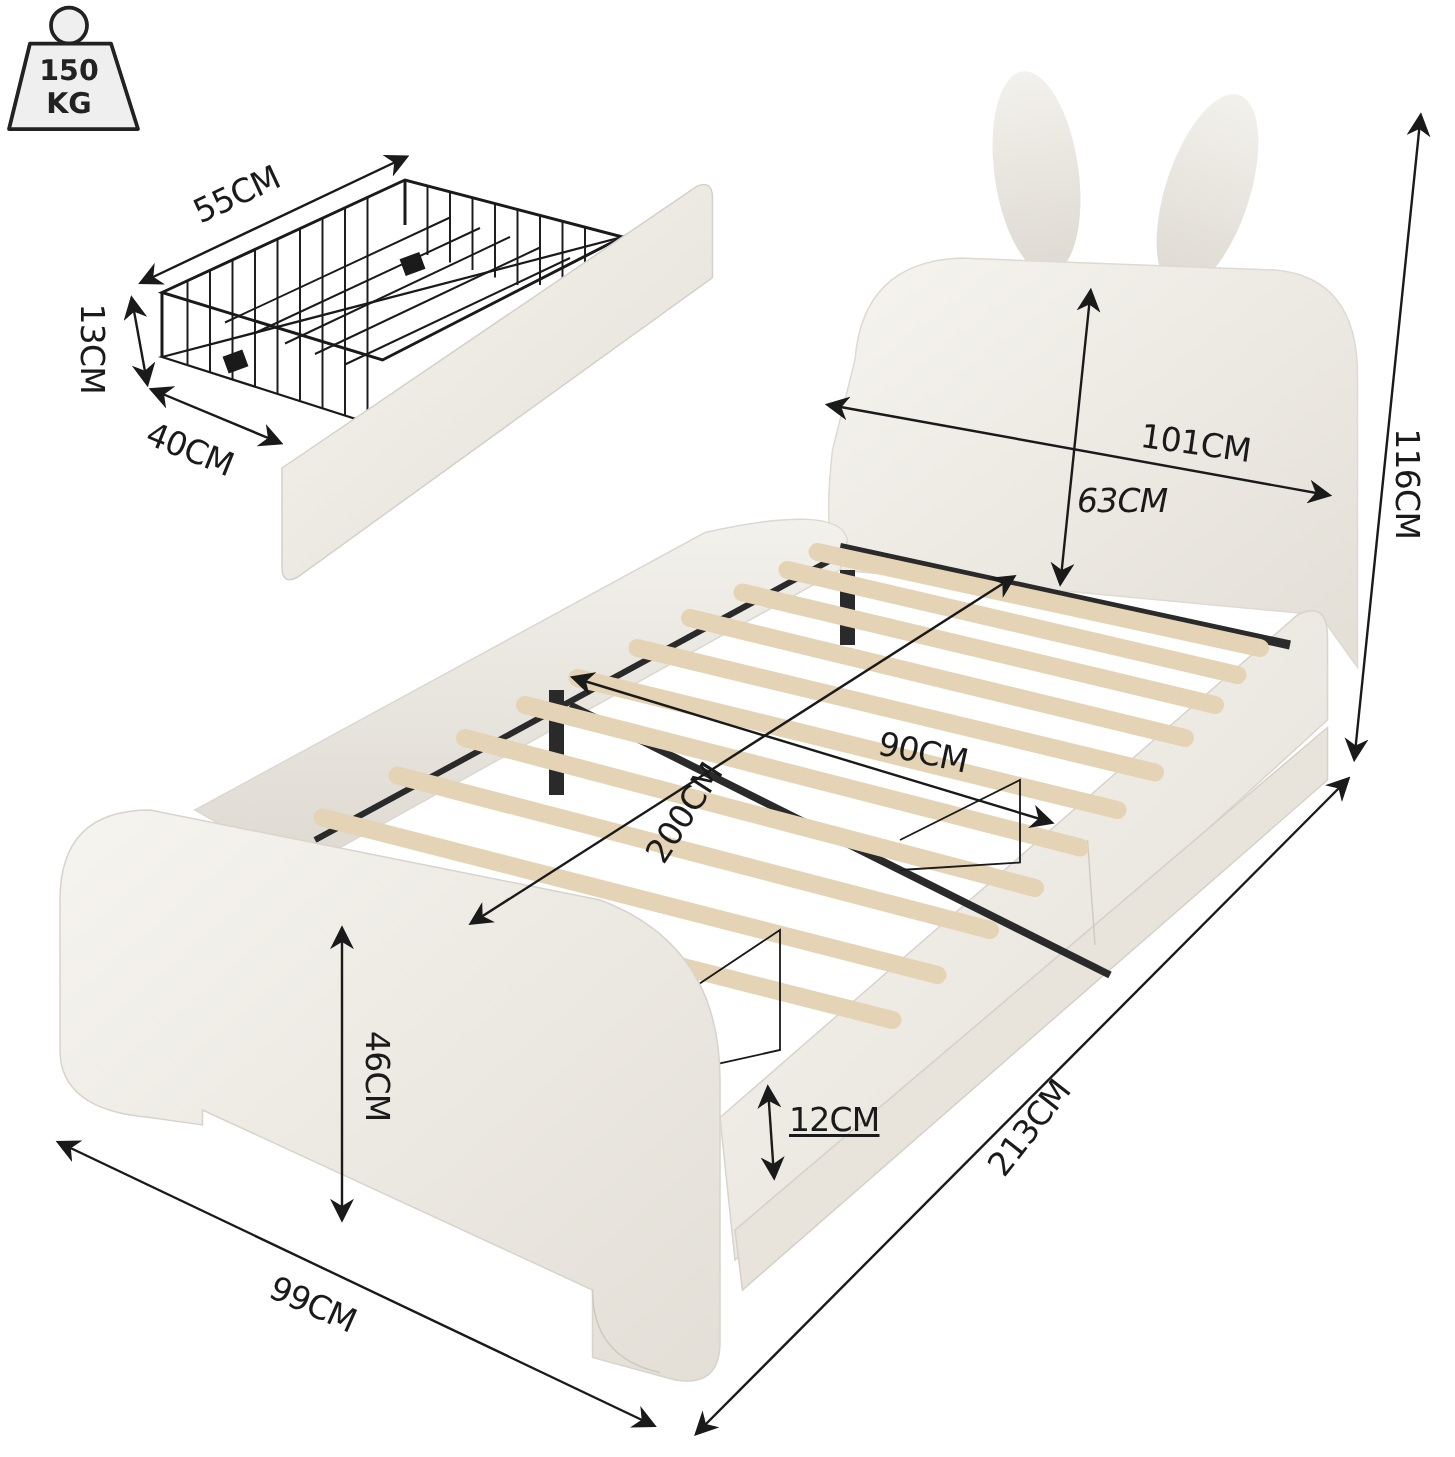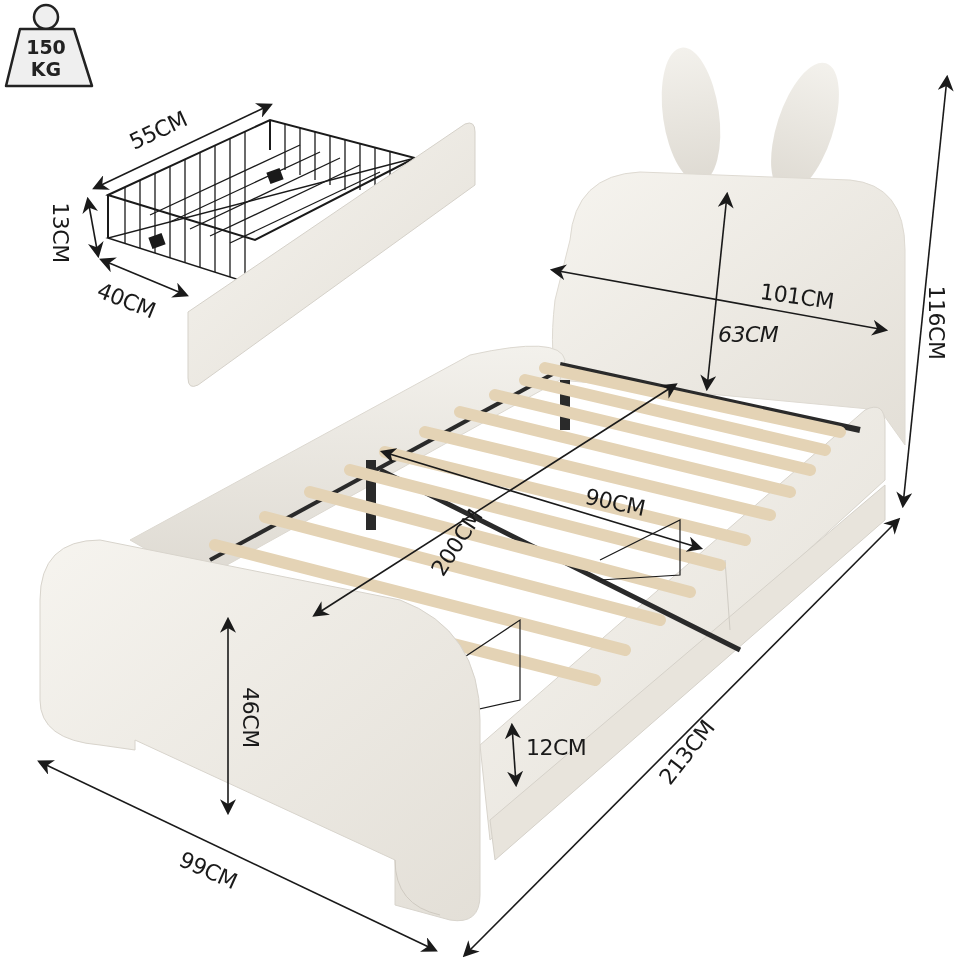--- a/index.html
+++ b/index.html
@@ -141,17 +141,17 @@
   <div class="dim-label" style="left:96px;top:288px;transform:rotate(22deg);">40CM</div>
 
   <div class="dim-label" style="left:760px;top:284px;transform:rotate(8deg);">101CM</div>
   <div class="dim-label" style="left:718px;top:322px;font-style:italic;">63CM</div>
   <div class="dim-label" style="left:900px;top:310px;transform:rotate(90deg);">116CM</div>
 
   <div class="dim-label" style="left:420px;top:530px;transform:rotate(-57deg);">200CM</div>
   <div class="dim-label" style="left:585px;top:490px;transform:rotate(12deg);">90CM</div>
 
   <div class="dim-label" style="left:220px;top:705px;transform:rotate(90deg);">46CM</div>
-  <div class="dim-label" style="left:526px;top:735px;">12CM</div>
+  <div class="dim-label" style="left:526px;top:735px;text-decoration:underline;">12CM</div>
   <div class="dim-label" style="left:178px;top:858px;transform:rotate(24deg);">99CM</div>
   <div class="dim-label" style="left:650px;top:740px;transform:rotate(-52deg);">213CM</div>
 
 </div>
 
 </body></html>

